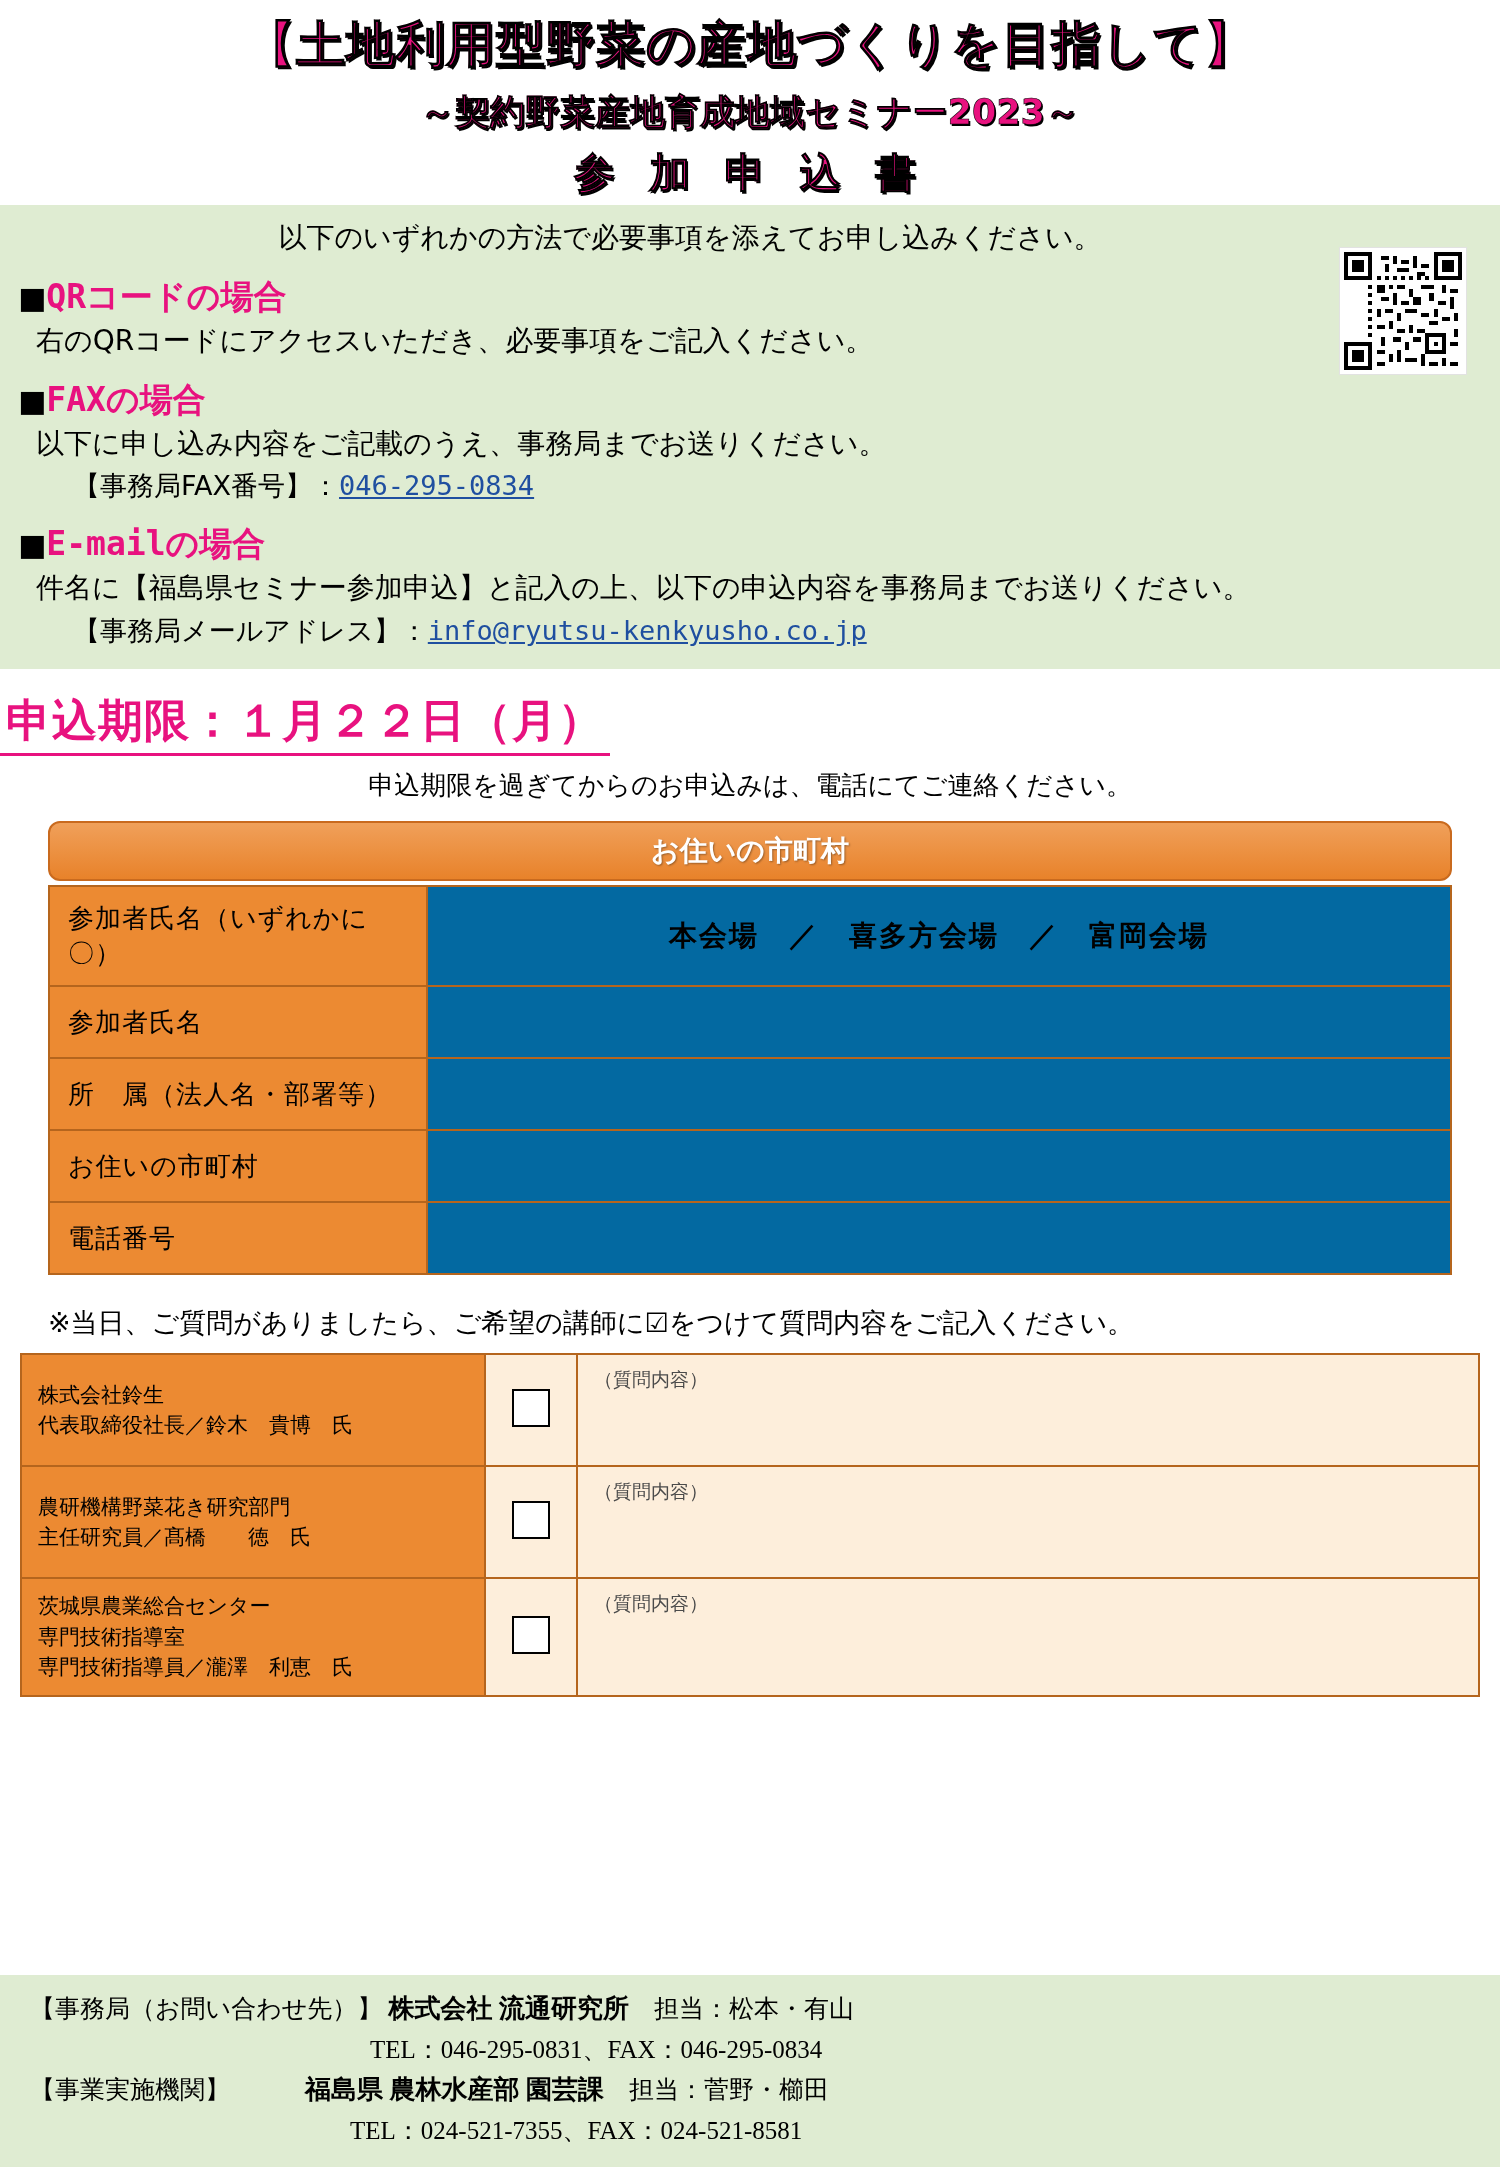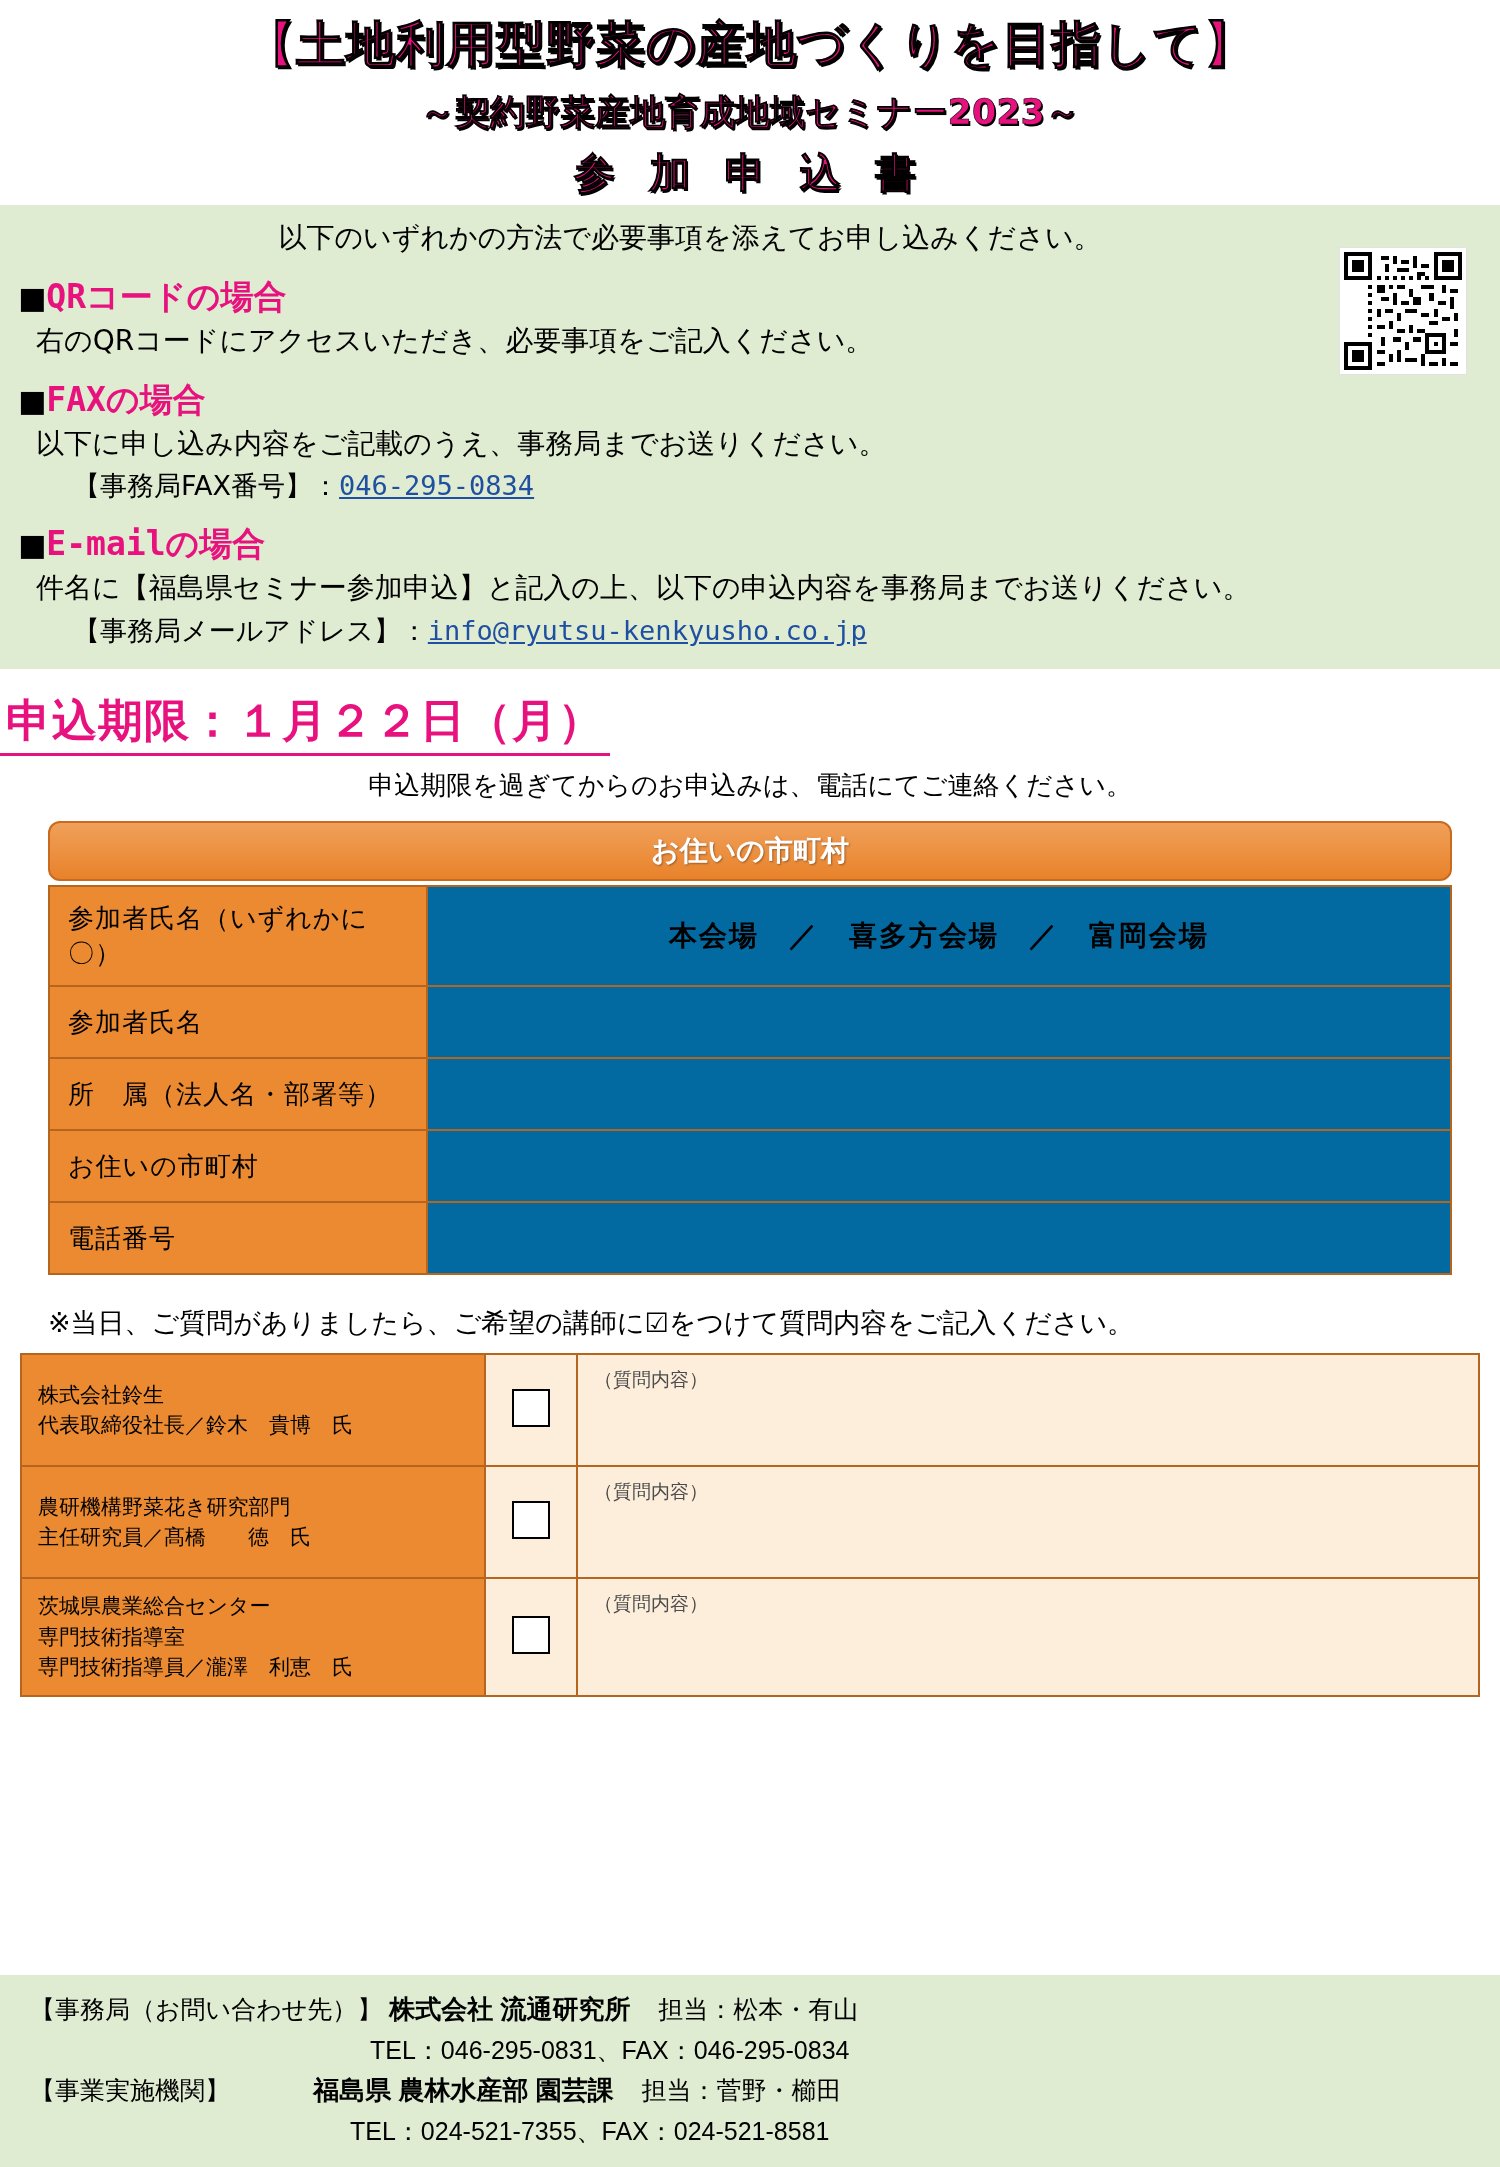--- a/index.html
+++ b/index.html
@@ -223,21 +223,21 @@
     vertical-align: top;
     padding: 12px 16px;
     height: 86px;
   }
 
   
   .footer {
     background: #dfecd2;
     margin-top: 26px;
     padding: 14px 30px 16px 30px;
-    font-family: Liberation Sans, sans-serif;
+    font-family: Liberation Serif, serif;
     font-size: 25px;
     line-height: 1.55;
     position: absolute;
     left: 0; right: 0; bottom: 0;
     box-sizing: border-box;
   }
   .footer .big { font-weight: bold; font-size: 26px; }
   .footer .ind { padding-left: 340px; }
   .footer .ind2 { padding-left: 320px; }
   .footer .row2 { margin-top: 2px; }

